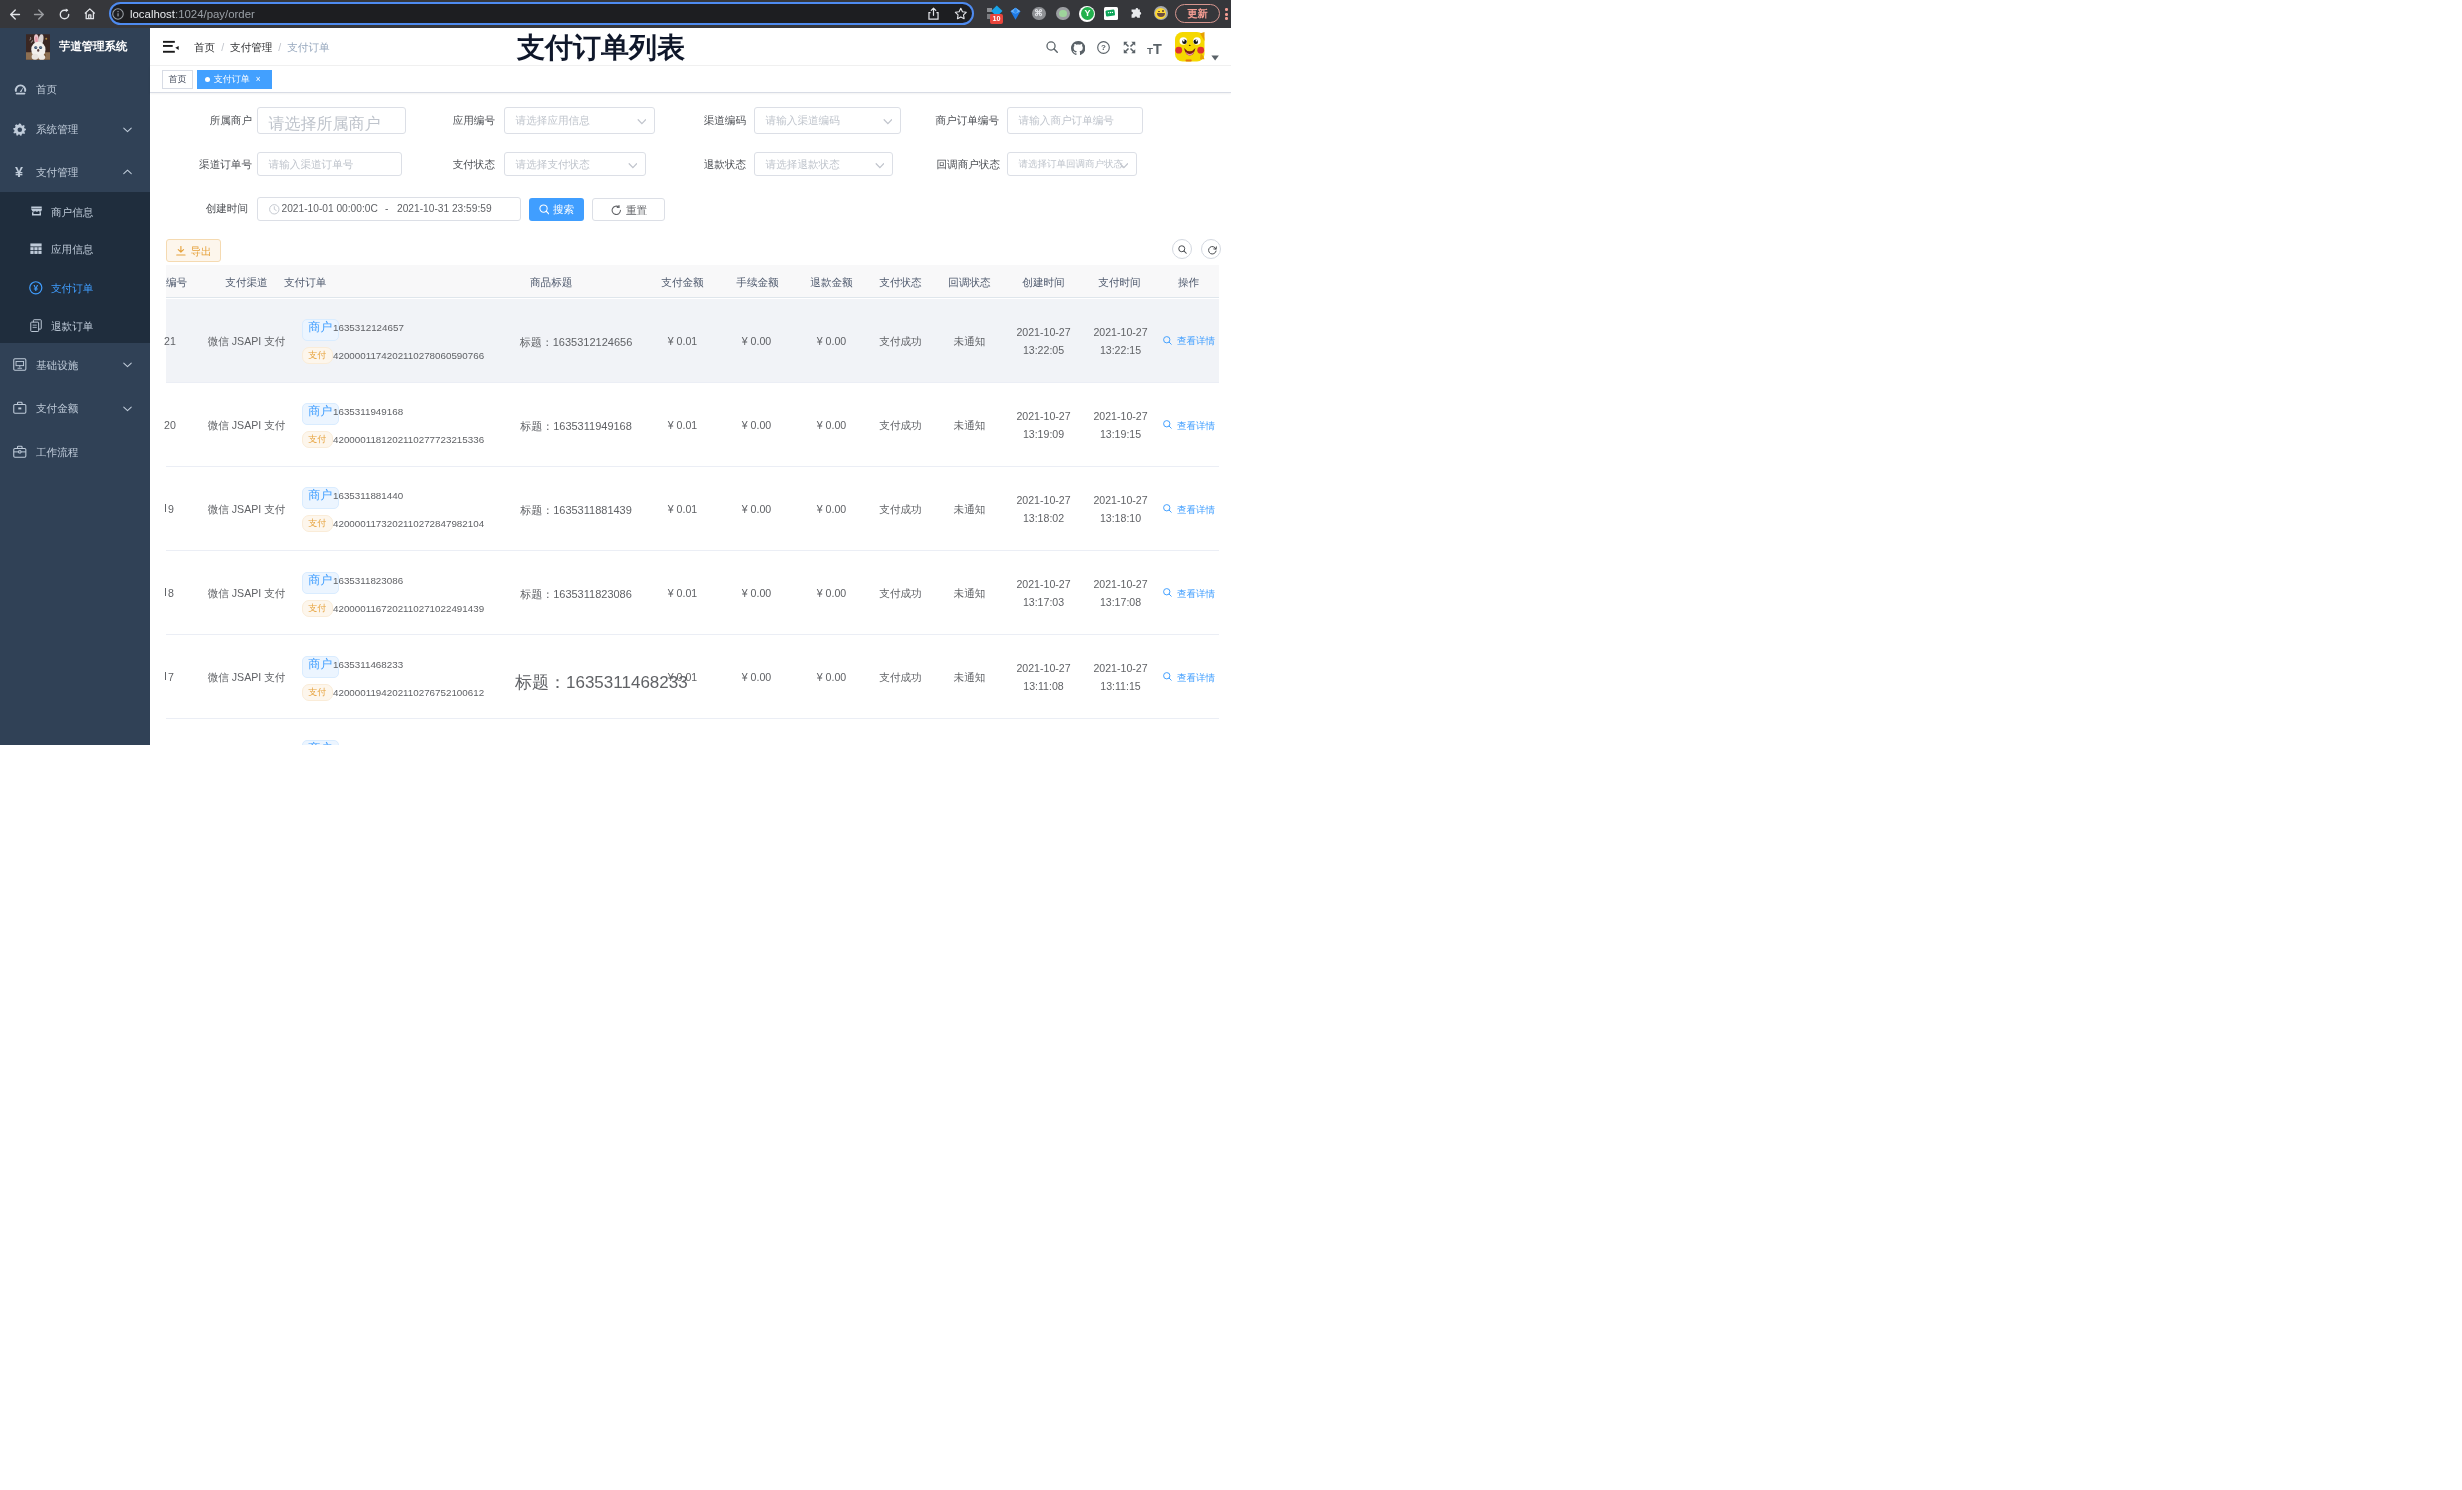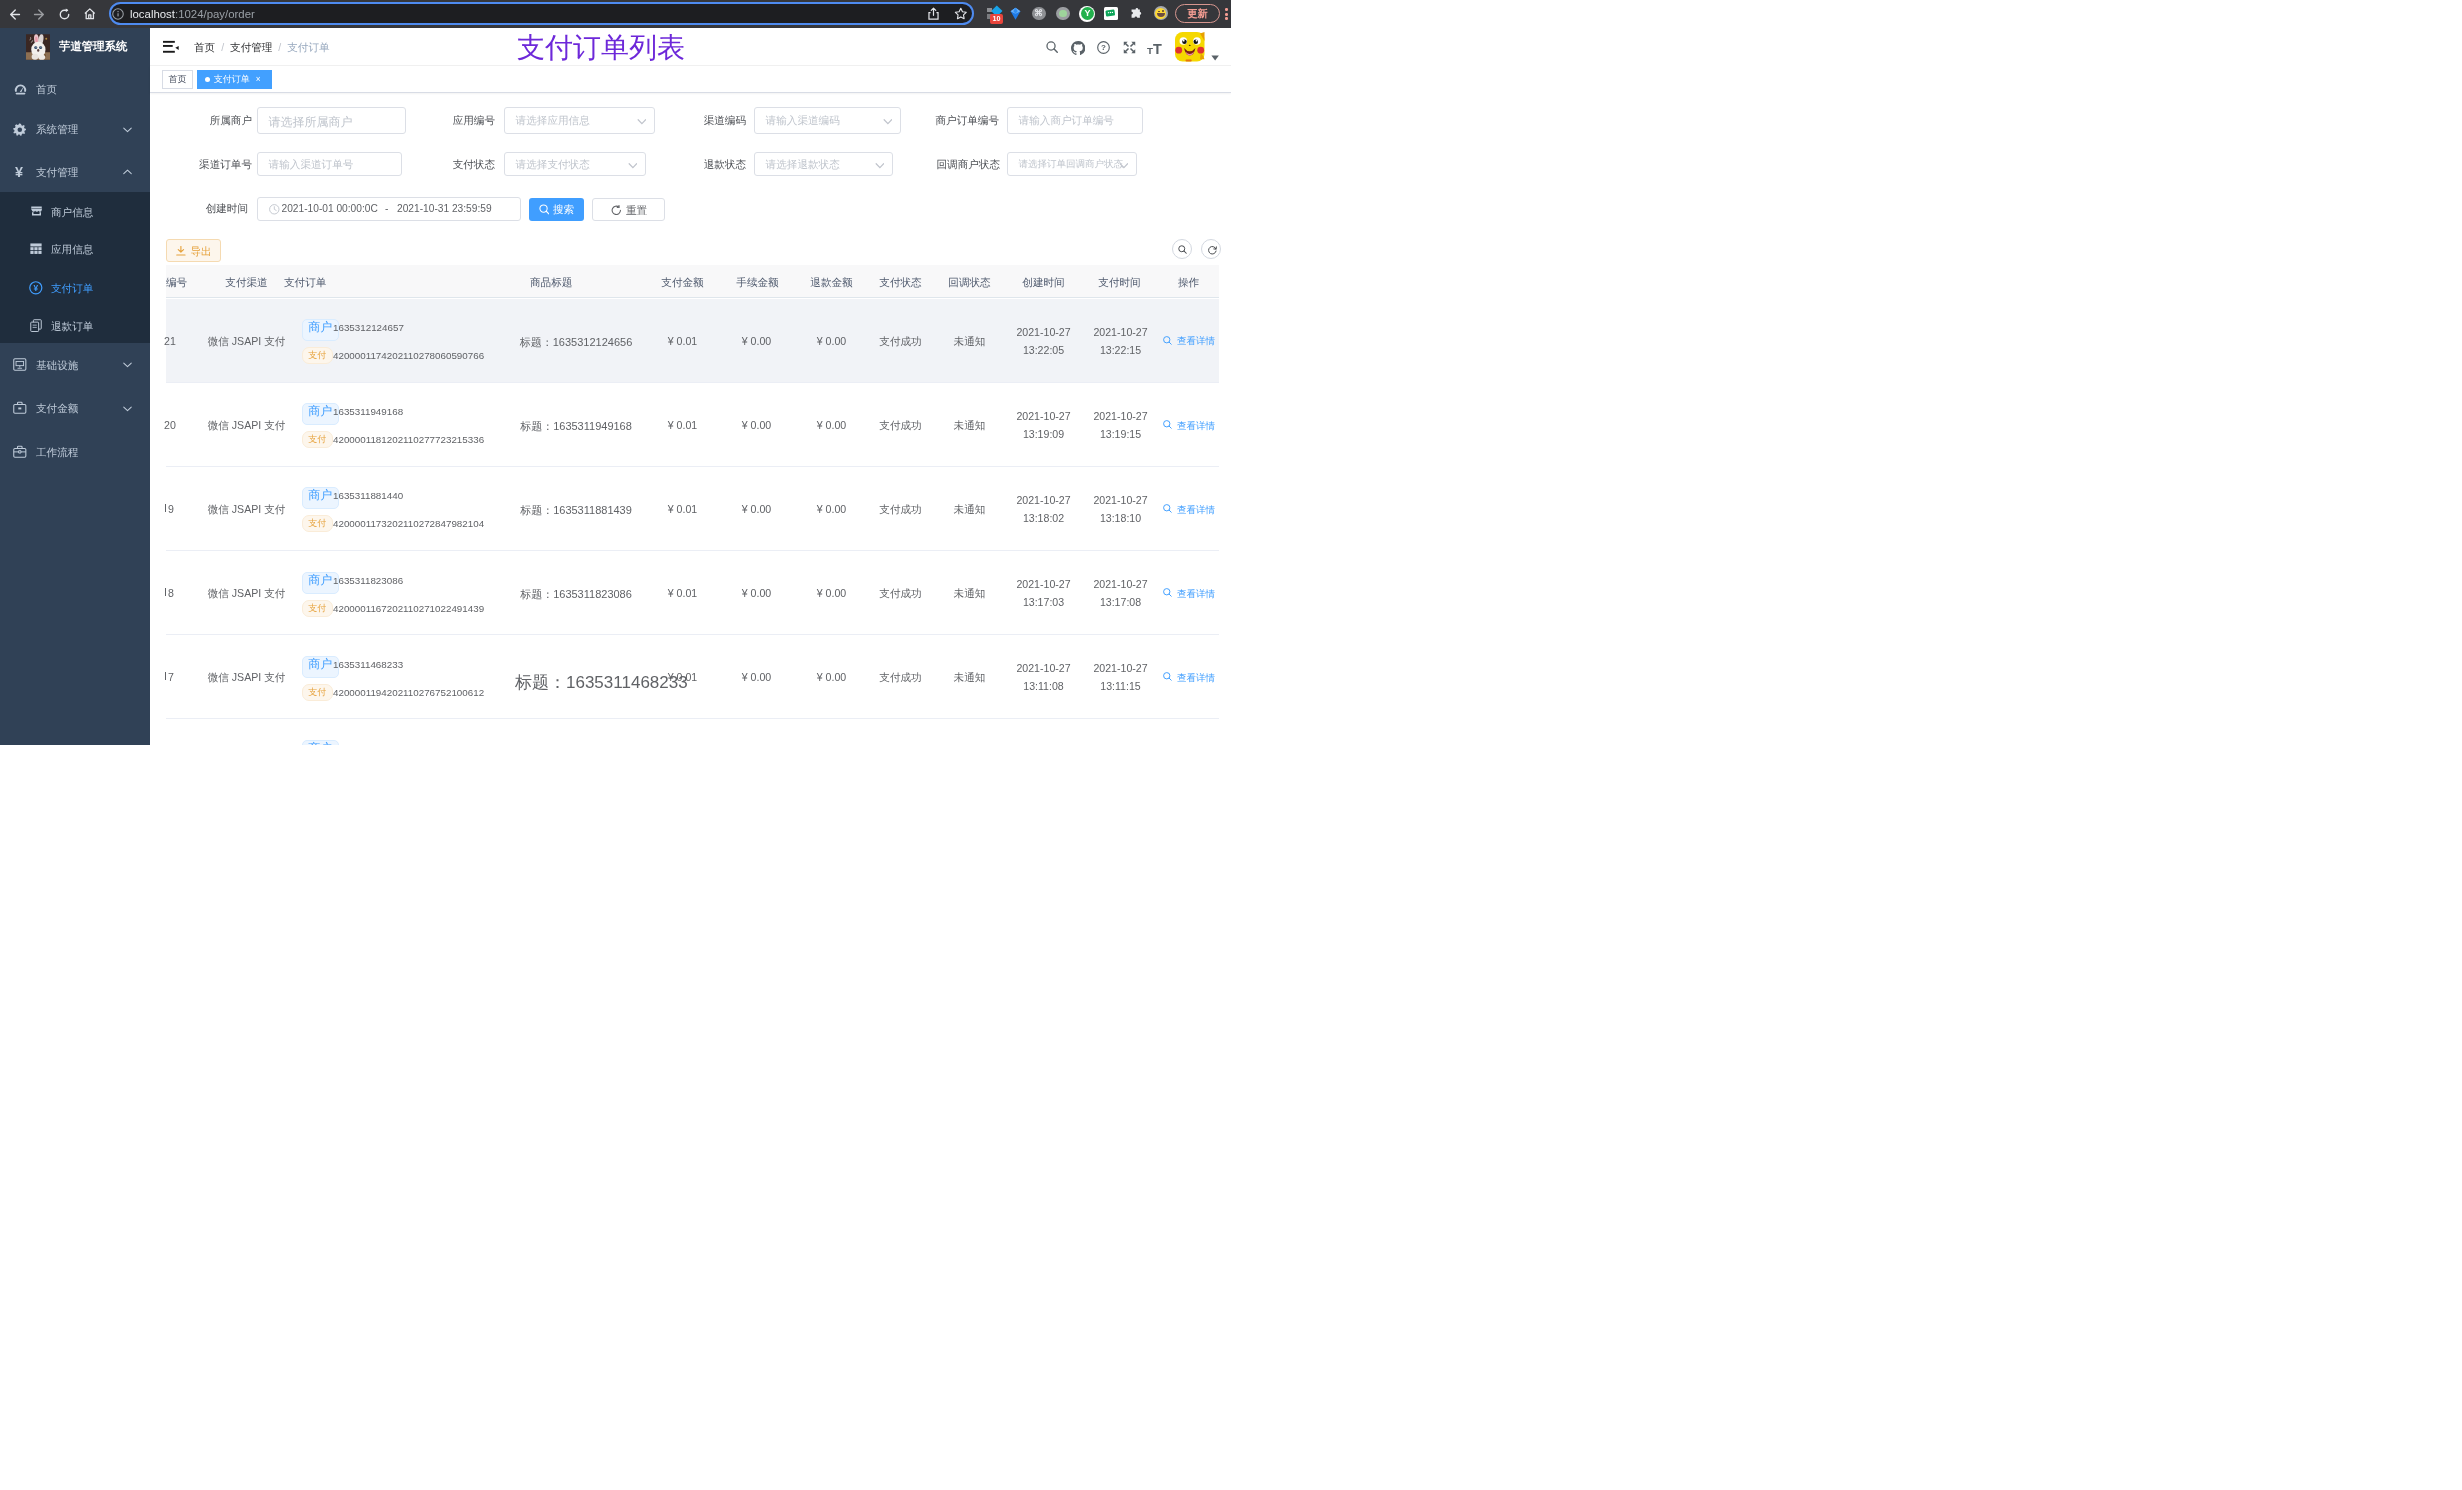--- a/index.html
+++ b/index.html
@@ -177,21 +177,21 @@
     </svg>
 <div class="abs" style="left:36px;top:446px;color:#bfcbd9;font-size:10.6px">工作流程</div>
 <div class="abs" style="left:150px;top:28px;width:1081px;height:38px;background:#fff;border-bottom:0.8px solid #f0f0f0"></div>
 <svg class="abs" style="left:163px;top:40px" width="16.7" height="13" viewBox="0 0 22 17">
 <rect x="0" y="1.1" width="15.6" height="2.5" fill="#1a1a1a"></rect>
 <rect x="0" y="6.5" width="12.8" height="2.5" fill="#1a1a1a"></rect>
 <rect x="0" y="14.2" width="15.6" height="2.5" fill="#1a1a1a"></rect>
 <path d="M20.7 7.7 V13 L16.2 10.1 Z" fill="#1a1a1a"></path>
     </svg>
 <div class="abs" style="left:194px;top:41px;font-size:10.6px;color:#303133">首页 <span style="color:#c0c4cc;margin:0 3px">/</span> 支付管理 <span style="color:#c0c4cc;margin:0 3px">/</span> <span style="color:#97a8be">支付订单</span></div>
-<div class="abs" style="left:517px;top:29px;width:168px;text-align:center;font-size:28px;font-weight:normal;color:#6d28d9;white-space:nowrap">支付订单列表</div>
+<div class="abs" style="left:517px;top:29px;width:168px;text-align:center;font-size:28px;font-weight:bold;color:#0f172a;white-space:nowrap">支付订单列表</div>
 <svg class="abs" style="left:1046px;top:41px" width="12" height="12" viewBox="0 0 16 16">
 <circle cx="6.7" cy="6.7" r="5.4" stroke="#5a6268" stroke-width="1.7" fill="none"></circle>
 <path d="M10.8 10.8 L15 15" stroke="#5a6268" stroke-width="1.9" stroke-linecap="round"></path>
     </svg>
 <svg class="abs" style="left:1071px;top:41px" width="14.4" height="14.4" viewBox="0 0 16 16">
 <path fill="#5a6268" d="M8 0C3.58 0 0 3.58 0 8c0 3.54 2.29 6.53 5.47 7.59.4.07.55-.17.55-.38 0-.19-.01-.82-.01-1.49-2.01.37-2.53-.49-2.69-.94-.09-.23-.48-.94-.82-1.13-.28-.15-.68-.52-.01-.53.63-.01 1.08.58 1.23.82.72 1.21 1.87.87 2.33.66.07-.52.28-.87.51-1.07-1.78-.2-3.64-.89-3.64-3.95 0-.87.31-1.59.82-2.15-.08-.2-.36-1.02.08-2.12 0 0 .67-.21 2.2.82.64-.18 1.32-.27 2-.27s1.36.09 2 .27c1.53-1.04 2.2-.82 2.2-.82.44 1.1.16 1.92.08 2.12.51.56.82 1.27.82 2.15 0 3.07-1.87 3.75-3.65 3.95.29.25.54.73.54 1.48 0 1.07-.01 1.93-.01 2.2 0 .21.15.46.55.38A8.013 8.013 0 0016 8c0-4.42-3.58-8-8-8z"></path>
     </svg>
 <svg class="abs" style="left:1097px;top:41px" width="13" height="13" viewBox="0 0 17 17">
 <circle cx="8.5" cy="8.5" r="7.6" stroke="#5a6268" stroke-width="1.5" fill="none"></circle>
 <text x="8.5" y="12.3" text-anchor="middle" font-size="10.5" font-weight="bold" fill="#5a6268" font-family="Liberation Sans">?</text>
@@ -220,21 +220,21 @@
 </svg>
 <svg class="abs" style="left:1211px;top:55px" width="8.3" height="6" viewBox="0 0 11 8">
       <path d="M0.5 0.8 L10.5 0.8 L5.5 7.2 Z" fill="#5a6268"></path>
     </svg>
 <div class="abs" style="left:150px;top:66px;width:1081px;height:27px;background:#fff;border-bottom:0.8px solid #d8dce5;box-shadow:0 0.8px 2.3px 0 rgba(0,0,0,0.08)"></div>
 <div class="abs" style="left:162px;top:70px;width:31px;height:18.6px;background:#fff;border:0.8px solid #d8dce5;color:#495060;font-size:9px;text-align:center;line-height:17.4px">首页</div>
 <div class="abs" style="left:197px;top:70px;width:75px;height:18.6px;background:#42a0ff;color:#fff;font-size:9px;line-height:18px">
 <span style="display:inline-block;width:5.3px;height:5.3px;border-radius:50%;background:#fff;margin:0 3.8px 0.8px 7.6px;vertical-align:middle"></span>支付订单<span style="margin-left:6px;font-size:8.3px">×</span></div>
 <div class="abs lbl" style="left:131px;top:114px;width:121px">所属商户</div>
 <div class="abs inp" style="left:257px;top:107px;width:149px;height:26.5px">
-<div class="abs ph" style="left:10.6px;top:6.4px;font-size:12px;white-space:nowrap">请选择所属商户</div>
+<div class="abs ph" style="left:10.6px;top:6.4px;font-size:16px;white-space:nowrap">请选择所属商户</div>
     </div>
 <div class="abs lbl" style="left:374px;top:114px;width:121px">应用编号</div>
 <div class="abs inp" style="left:504px;top:107px;width:151px;height:26.5px">
 <div class="abs ph" style="left:10.6px;top:6.4px;font-size:10.6px;white-space:nowrap">请选择应用信息</div>
       <svg class="abs" style="right:7.6px;top:10.8px" width="9.8" height="6" viewBox="0 0 13 8">
         <path d="M1.5 1 L6.5 6.3 L11.5 1" stroke="#c0c4cc" stroke-width="1.6" fill="none" stroke-linecap="round"></path>
       </svg>
     </div>
 <div class="abs lbl" style="left:625px;top:114px;width:121px">渠道编码</div>
 <div class="abs inp" style="left:754px;top:107px;width:147px;height:26.5px">

